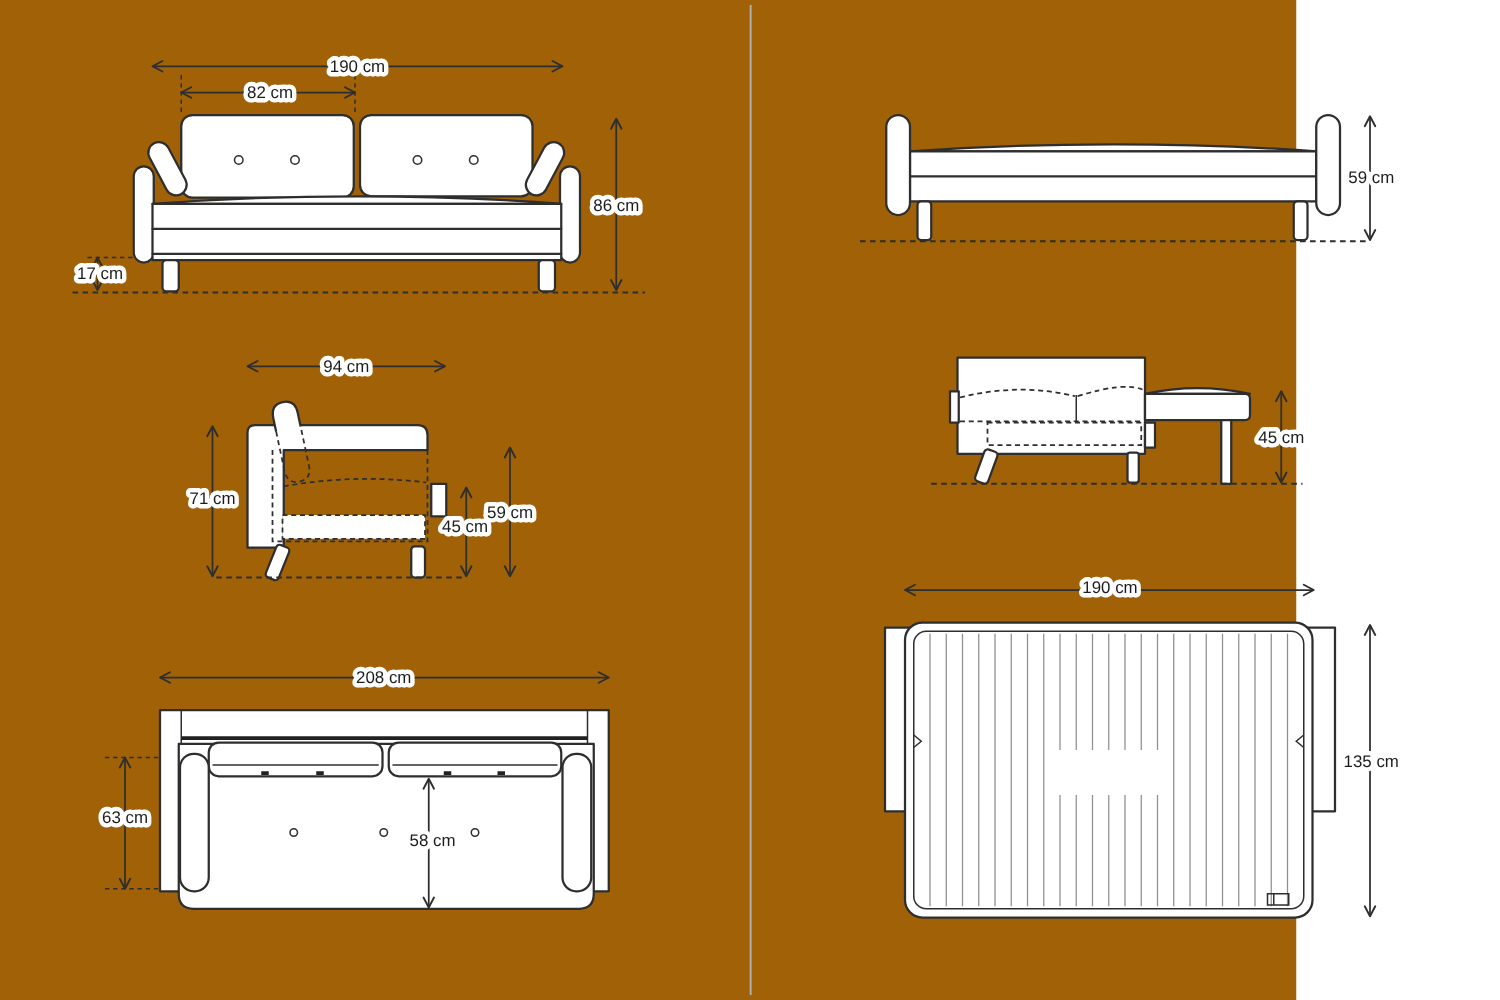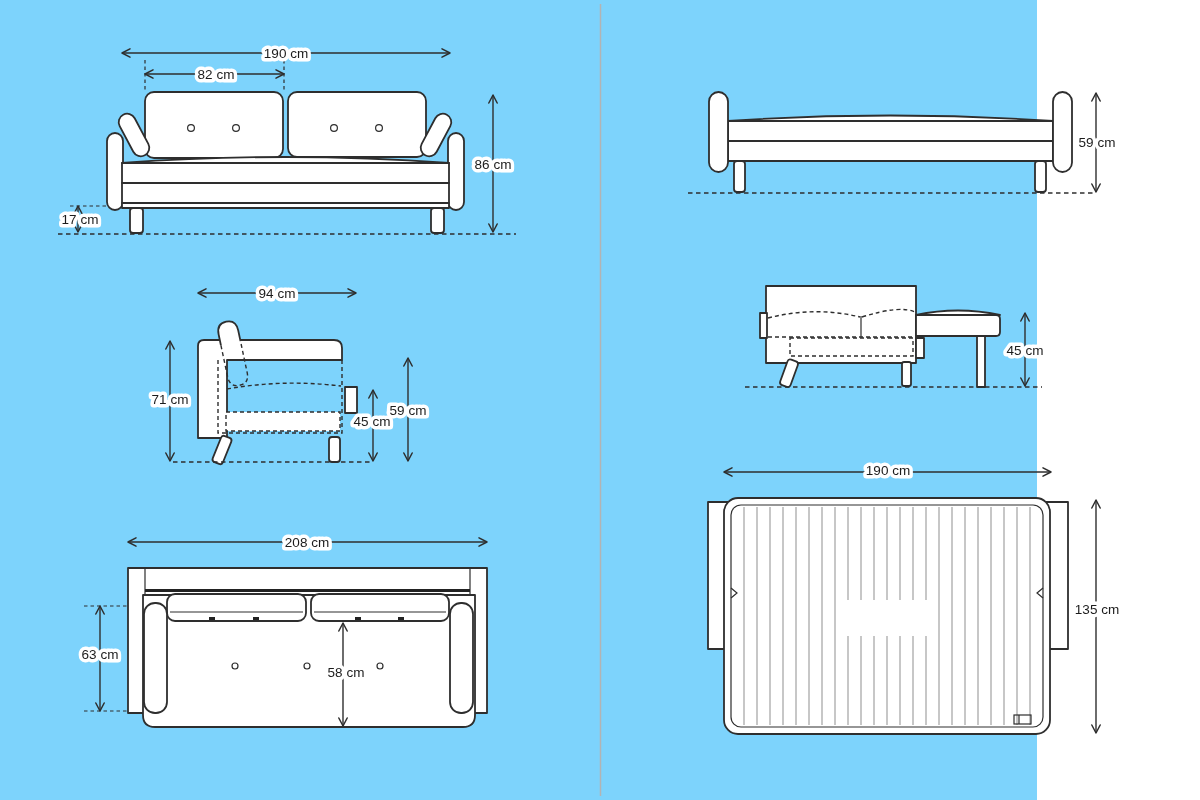--- a/index.html
+++ b/index.html
@@ -1,16 +1,16 @@
 <!DOCTYPE html>
 <html><head>
 <meta charset="utf-8">
 <style>
   html,body{margin:0;padding:0;background:#fff;width:1200px;height:800px;overflow:hidden;}
-  .canvas{width:1037px;height:800px;position:relative;background:#7dd3fc;}
+  .canvas{width:1037px;height:800px;position:relative;background:#a16207;}
   svg{display:block;}
   .ln   {fill:none;stroke:#2e2e2e;stroke-width:1.8;stroke-linecap:round;stroke-linejoin:round;}
   .fw   {fill:#ffffff;stroke:#2e2e2e;stroke-width:1.8;stroke-linejoin:round;}
   .thin {fill:none;stroke:#2e2e2e;stroke-width:1.2;}
   .dash {fill:none;stroke:#2e2e2e;stroke-width:1.4;stroke-dasharray:4 3;}
   .fwd  {fill:#ffffff;stroke:#2e2e2e;stroke-width:1.4;stroke-dasharray:4 3;}
   .floor{fill:none;stroke:#2e2e2e;stroke-width:1.5;stroke-dasharray:4.5 3.5;}
   .dim  {fill:none;stroke:#2e2e2e;stroke-width:1.4;}
   .ext  {fill:none;stroke:#2e2e2e;stroke-width:1.2;stroke-dasharray:3.5 3;}
   .stripe{fill:none;stroke:#8f8f8f;stroke-width:1;}

